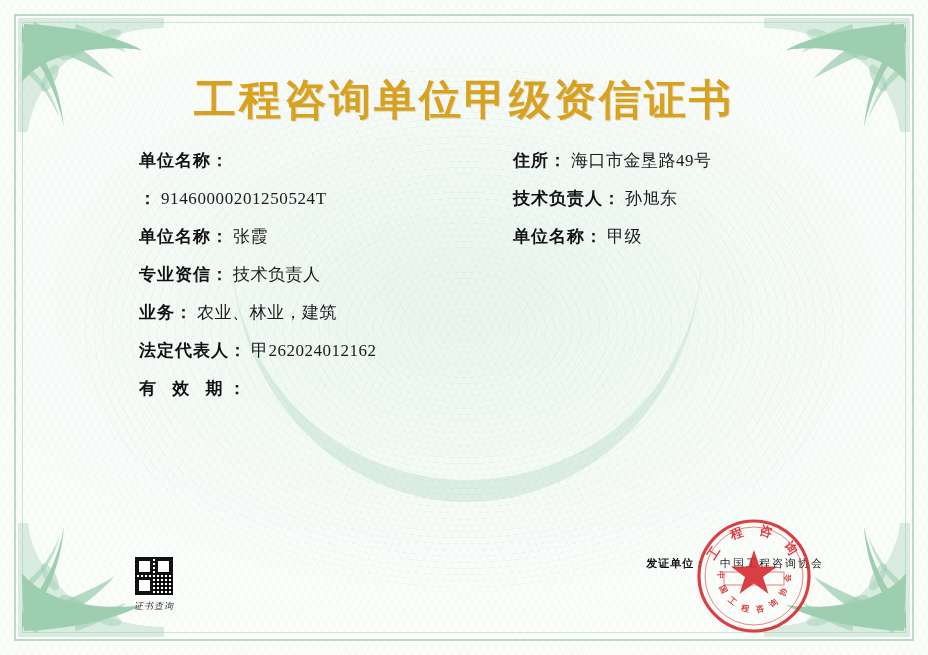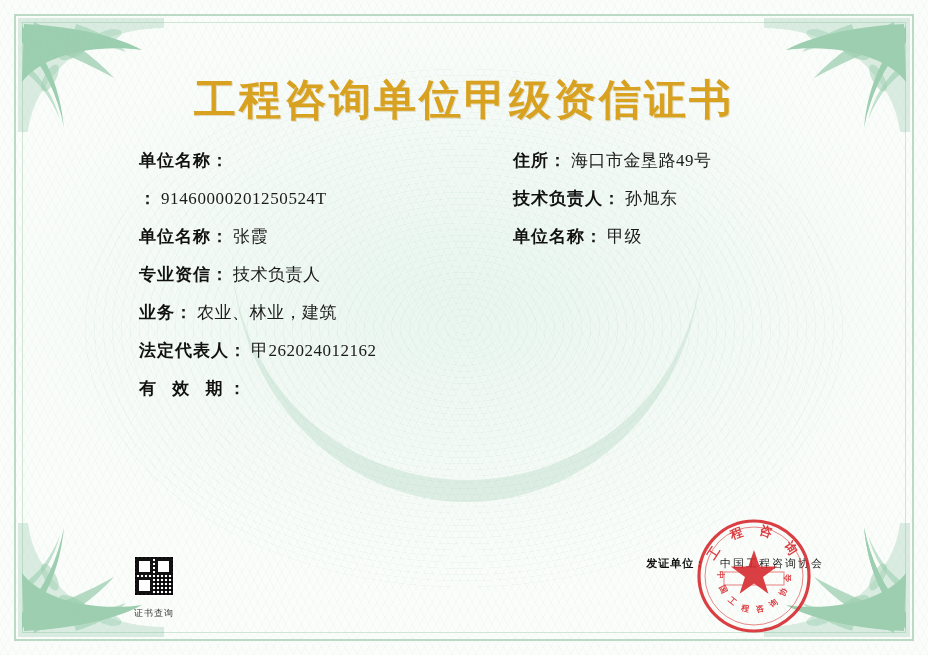--- a/index.html
+++ b/index.html
@@ -214,25 +214,26 @@
   .qr::before { left: 1px; top: 1px; }
   .qr::after  { right: 1px; top: 1px; }
   .qr-corner-bl {
     position: absolute;
     left: 1px; bottom: 1px;
     width: 11px; height: 11px;
     border: 3px solid #111;
     background: #fff;
   }
   .qr-label {
-    margin-top: 11px;
+    margin-top: 4px;
     font-size: 9px;
     color: #333;
     letter-spacing: 1px;
     font-family: "Liberation Sans", sans-serif;
+    font-style: italic;
   }
 </style>
 </head>
 <body>
 
 <div class="certificate">
 
   <div class="guilloche"></div>
   <div class="guilloche-rings"></div>
 

